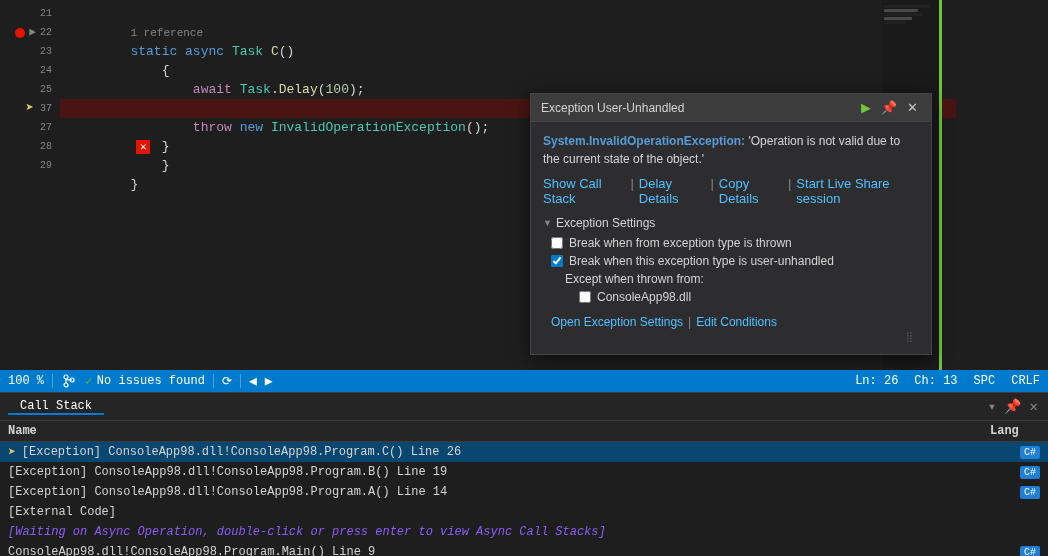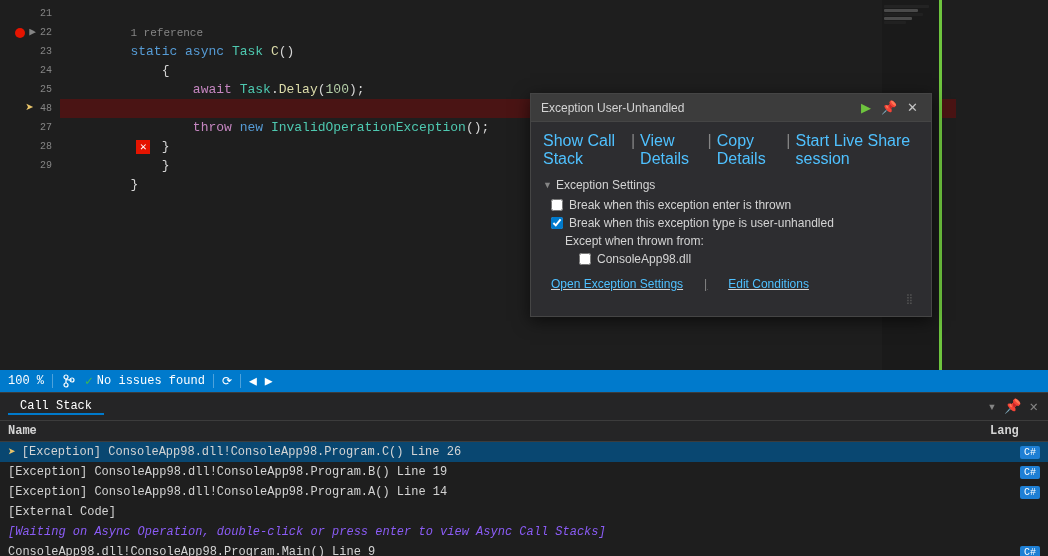--- a/index.html
+++ b/index.html
@@ -146,21 +146,21 @@
 
     .exception-title strong {
       color: #569cd6;
     }
 
     .popup-links {
       display: flex;
       gap: 0;
       margin-bottom: 10px;
       flex-wrap: nowrap;
-      font-size: 16px;
+      font-size: 13px;
     }
 
     .popup-link {
       color: #4fc1ff;
       cursor: pointer;
       text-decoration: none;
     }
 
     .popup-sep {
       color: #858585;
@@ -226,24 +226,23 @@
       height: 12px;
     }
 
     .dll-label {
       color: #d4d4d4;
       font-size: 12px;
     }
 
     .settings-links {
       display: flex;
-      gap: 16px;
+      gap: 0;
       padding-left: 8px;
       margin-top: 11px;
-      text-decoration: underline;
     }
 
     .resize-handle {
       text-align: right;
       padding: 2px 6px;
       color: #555;
       font-size: 10px;
     }
 
     
@@ -494,21 +493,21 @@
       <div class="line-number">
         <span style="font-size:10px;color:#858585;">24</span>
       </div>
 
       <div class="line-number">
         <span style="font-size:10px;color:#858585;">25</span>
       </div>
 
       <div class="line-number">
         <span style="color:#e9c46a;font-size:14px;margin-right:2px;">➤</span>
-        <span style="font-size:10px;color:#858585;">48</span>
+        <span style="font-size:10px;color:#858585;">37</span>
       </div>
 
       <div class="line-number">
         <span style="font-size:10px;color:#858585;">27</span>
       </div>
 
       <div class="line-number">
         <span style="font-size:10px;color:#858585;">28</span>
       </div>
 
@@ -570,39 +569,43 @@
   <div class="exception-popup">
     <div class="popup-header">
       <span class="popup-header-title">Exception User-Unhandled</span>
       <div class="popup-header-actions">
         <button class="popup-header-btn green">▶</button>
         <button class="popup-header-btn">📌</button>
         <button class="popup-header-btn">✕</button>
       </div>
     </div>
     <div class="popup-body">
+      <div class="exception-title">
+        <strong>System.InvalidOperationException:</strong>
+        <span>'Operation is not valid due to the current state of the object.'</span>
+      </div>
 
       <div class="popup-links">
         <a class="popup-link">Show Call Stack</a>
         <span class="popup-sep">|</span>
-        <a class="popup-link">View Details</a>
+        <a class="popup-link">Delay Details</a>
         <span class="popup-sep">|</span>
         <a class="popup-link">Copy Details</a>
         <span class="popup-sep">|</span>
         <a class="popup-link">Start Live Share session</a>
       </div>
 
       <div class="exception-settings">
         <div class="settings-header">
           <span>Exception Settings</span>
         </div>
 
         <div class="checkbox-row">
           <input type="checkbox" style="">
-          <label class="checkbox-label">Break when this exception enter is thrown</label>
+          <label class="checkbox-label">Break when from exception type is thrown</label>
         </div>
 
         <div class="checkbox-row">
           <input type="checkbox" checked="" style="">
           <label class="checkbox-label">Break when this exception type is user-unhandled</label>
         </div>
 
         <div class="except-when">Except when thrown from:</div>
 
         <div class="dll-row">
@@ -635,20 +638,26 @@
   </div>
   <div class="status-no-issues">
     <span class="status-check">✓</span>
     <span>No issues found</span>
   </div>
   <div style="width:1px;height:14px;background:rgba(255,255,255,0.3);"></div>
   <div style="color:#fff;font-size:12px;cursor:pointer;">⟳</div>
   <div style="width:1px;height:14px;background:rgba(255,255,255,0.3);"></div>
   <div style="color:#fff;font-size:13px;cursor:pointer;">◀</div>
   <div style="color:#fff;font-size:13px;cursor:pointer;">▶</div>
+  <div class="status-right">
+    <span>Ln: 26</span>
+    <span>Ch: 13</span>
+    <span>SPC</span>
+    <span>CRLF</span>
+  </div>
 </div>
 
 <div class="bottom-panel">
   <div class="panel-tabs">
     <div class="panel-tab active">Call Stack</div>
     <div class="panel-tab-actions">
       <span class="panel-tab-btn">▾</span>
       <span class="panel-tab-btn">📌</span>
       <span class="panel-tab-btn">✕</span>
     </div>

